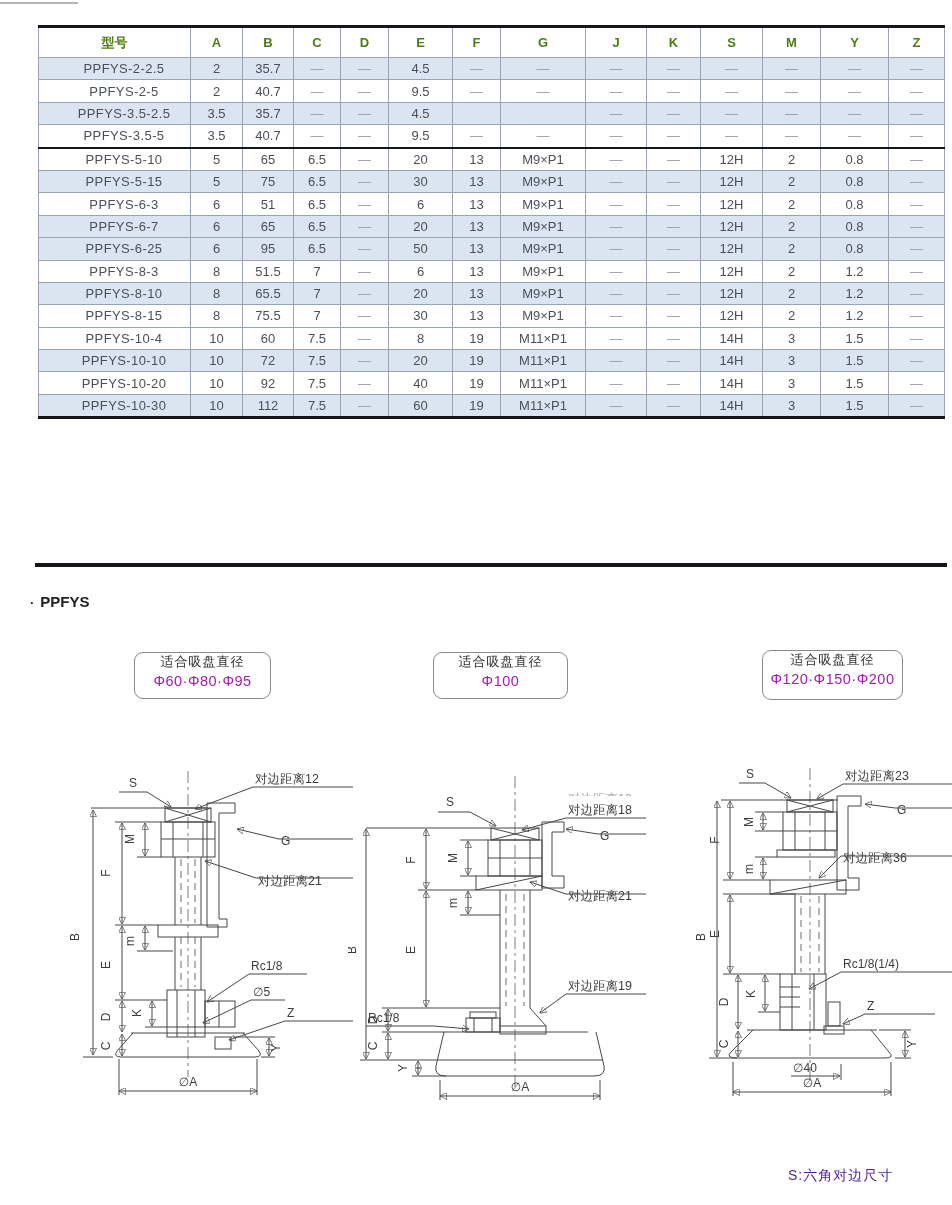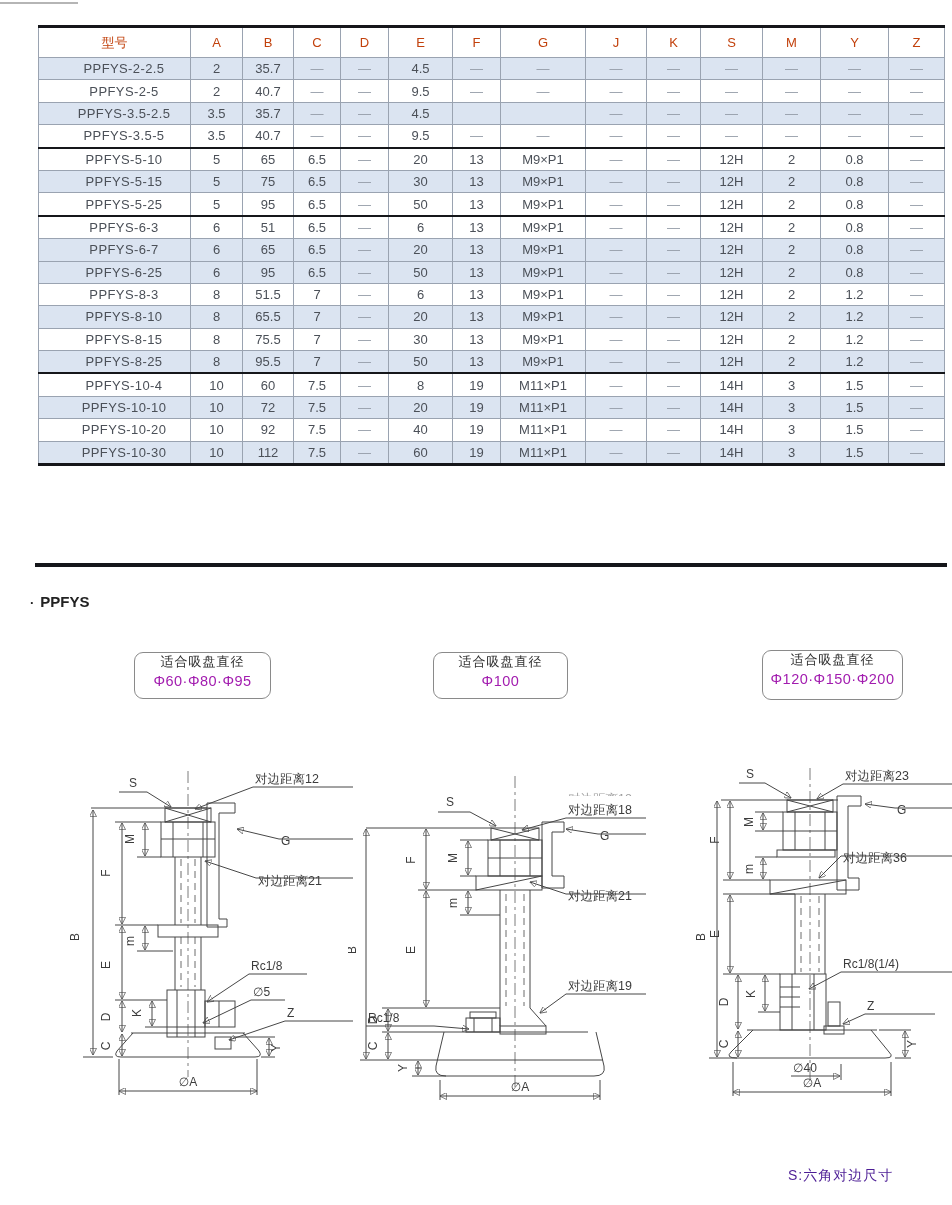--- a/index.html
+++ b/index.html
@@ -6,21 +6,21 @@
   .page{position:relative;width:952px;height:1205px;background:#ffffff;overflow:hidden;
         font-family:"Liberation Sans",sans-serif;}
   .edge-line{position:absolute;left:0;top:2px;width:78px;height:2px;background:#b5b5b5;}
 
   
   table.spec{position:absolute;left:38px;top:25px;width:906px;border-collapse:collapse;
      table-layout:fixed;border-top:3px solid #15161a;border-bottom:3px solid #15161a;
      border-left:1px solid #9aa3b1;border-right:1px solid #9aa3b1;}
   table.spec th,table.spec td{border:1px solid #9aa3b1;font-size:13px;color:#4b5058;
      text-align:center;vertical-align:middle;padding:0;height:21.4px;overflow:hidden;white-space:nowrap;}
-  table.spec thead th{height:29px;font-weight:400;color:#c2410c;margin-top:43px;}
+  table.spec thead th{height:29px;font-weight:700;color:#4d7c0f;margin-top:43px;}
   table.spec tr.sh td{background:#dbe4f1;}
   table.spec tr.ge td{border-bottom:2.5px solid #15161a;}
   table.spec td.dash{color:#949ca8;}
   table.spec td.model{letter-spacing:.4px;padding-left:19px;}
 
   
   .divider{position:absolute;left:35px;top:563px;width:912px;height:4px;background:#15161a;}
   .sec-title{position:absolute;left:30px;top:593px;font-size:15px;font-weight:bold;color:#222;}
   .sec-title .blt{font-size:13px;margin-right:6px;}
 
@@ -179,36 +179,20 @@
           <td>30</td>
           <td>13</td>
           <td>M9×P1</td>
           <td class="dash">—</td>
           <td class="dash">—</td>
           <td>12H</td>
           <td>2</td>
           <td>0.8</td>
           <td class="dash">—</td>
         </tr>
-        <tr class="ge">
-          <td class="model">PPFYS-5-25</td>
-          <td>5</td>
-          <td>95</td>
-          <td>6.5</td>
-          <td class="dash">—</td>
-          <td>50</td>
-          <td>13</td>
-          <td>M9×P1</td>
-          <td class="dash">—</td>
-          <td class="dash">—</td>
-          <td>12H</td>
-          <td>2</td>
-          <td>0.8</td>
-          <td class="dash">—</td>
-        </tr>
         <tr class="">
           <td class="model">PPFYS-6-3</td>
           <td>6</td>
           <td>51</td>
           <td>6.5</td>
           <td class="dash">—</td>
           <td>6</td>
           <td>13</td>
           <td>M9×P1</td>
           <td class="dash">—</td>
@@ -282,36 +266,20 @@
           <td>1.2</td>
           <td class="dash">—</td>
         </tr>
         <tr class="">
           <td class="model">PPFYS-8-15</td>
           <td>8</td>
           <td>75.5</td>
           <td>7</td>
           <td class="dash">—</td>
           <td>30</td>
-          <td>13</td>
-          <td>M9×P1</td>
-          <td class="dash">—</td>
-          <td class="dash">—</td>
-          <td>12H</td>
-          <td>2</td>
-          <td>1.2</td>
-          <td class="dash">—</td>
-        </tr>
-        <tr class="sh ge">
-          <td class="model">PPFYS-8-25</td>
-          <td>8</td>
-          <td>95.5</td>
-          <td>7</td>
-          <td class="dash">—</td>
-          <td>50</td>
           <td>13</td>
           <td>M9×P1</td>
           <td class="dash">—</td>
           <td class="dash">—</td>
           <td>12H</td>
           <td>2</td>
           <td>1.2</td>
           <td class="dash">—</td>
         </tr>
         <tr class="">

